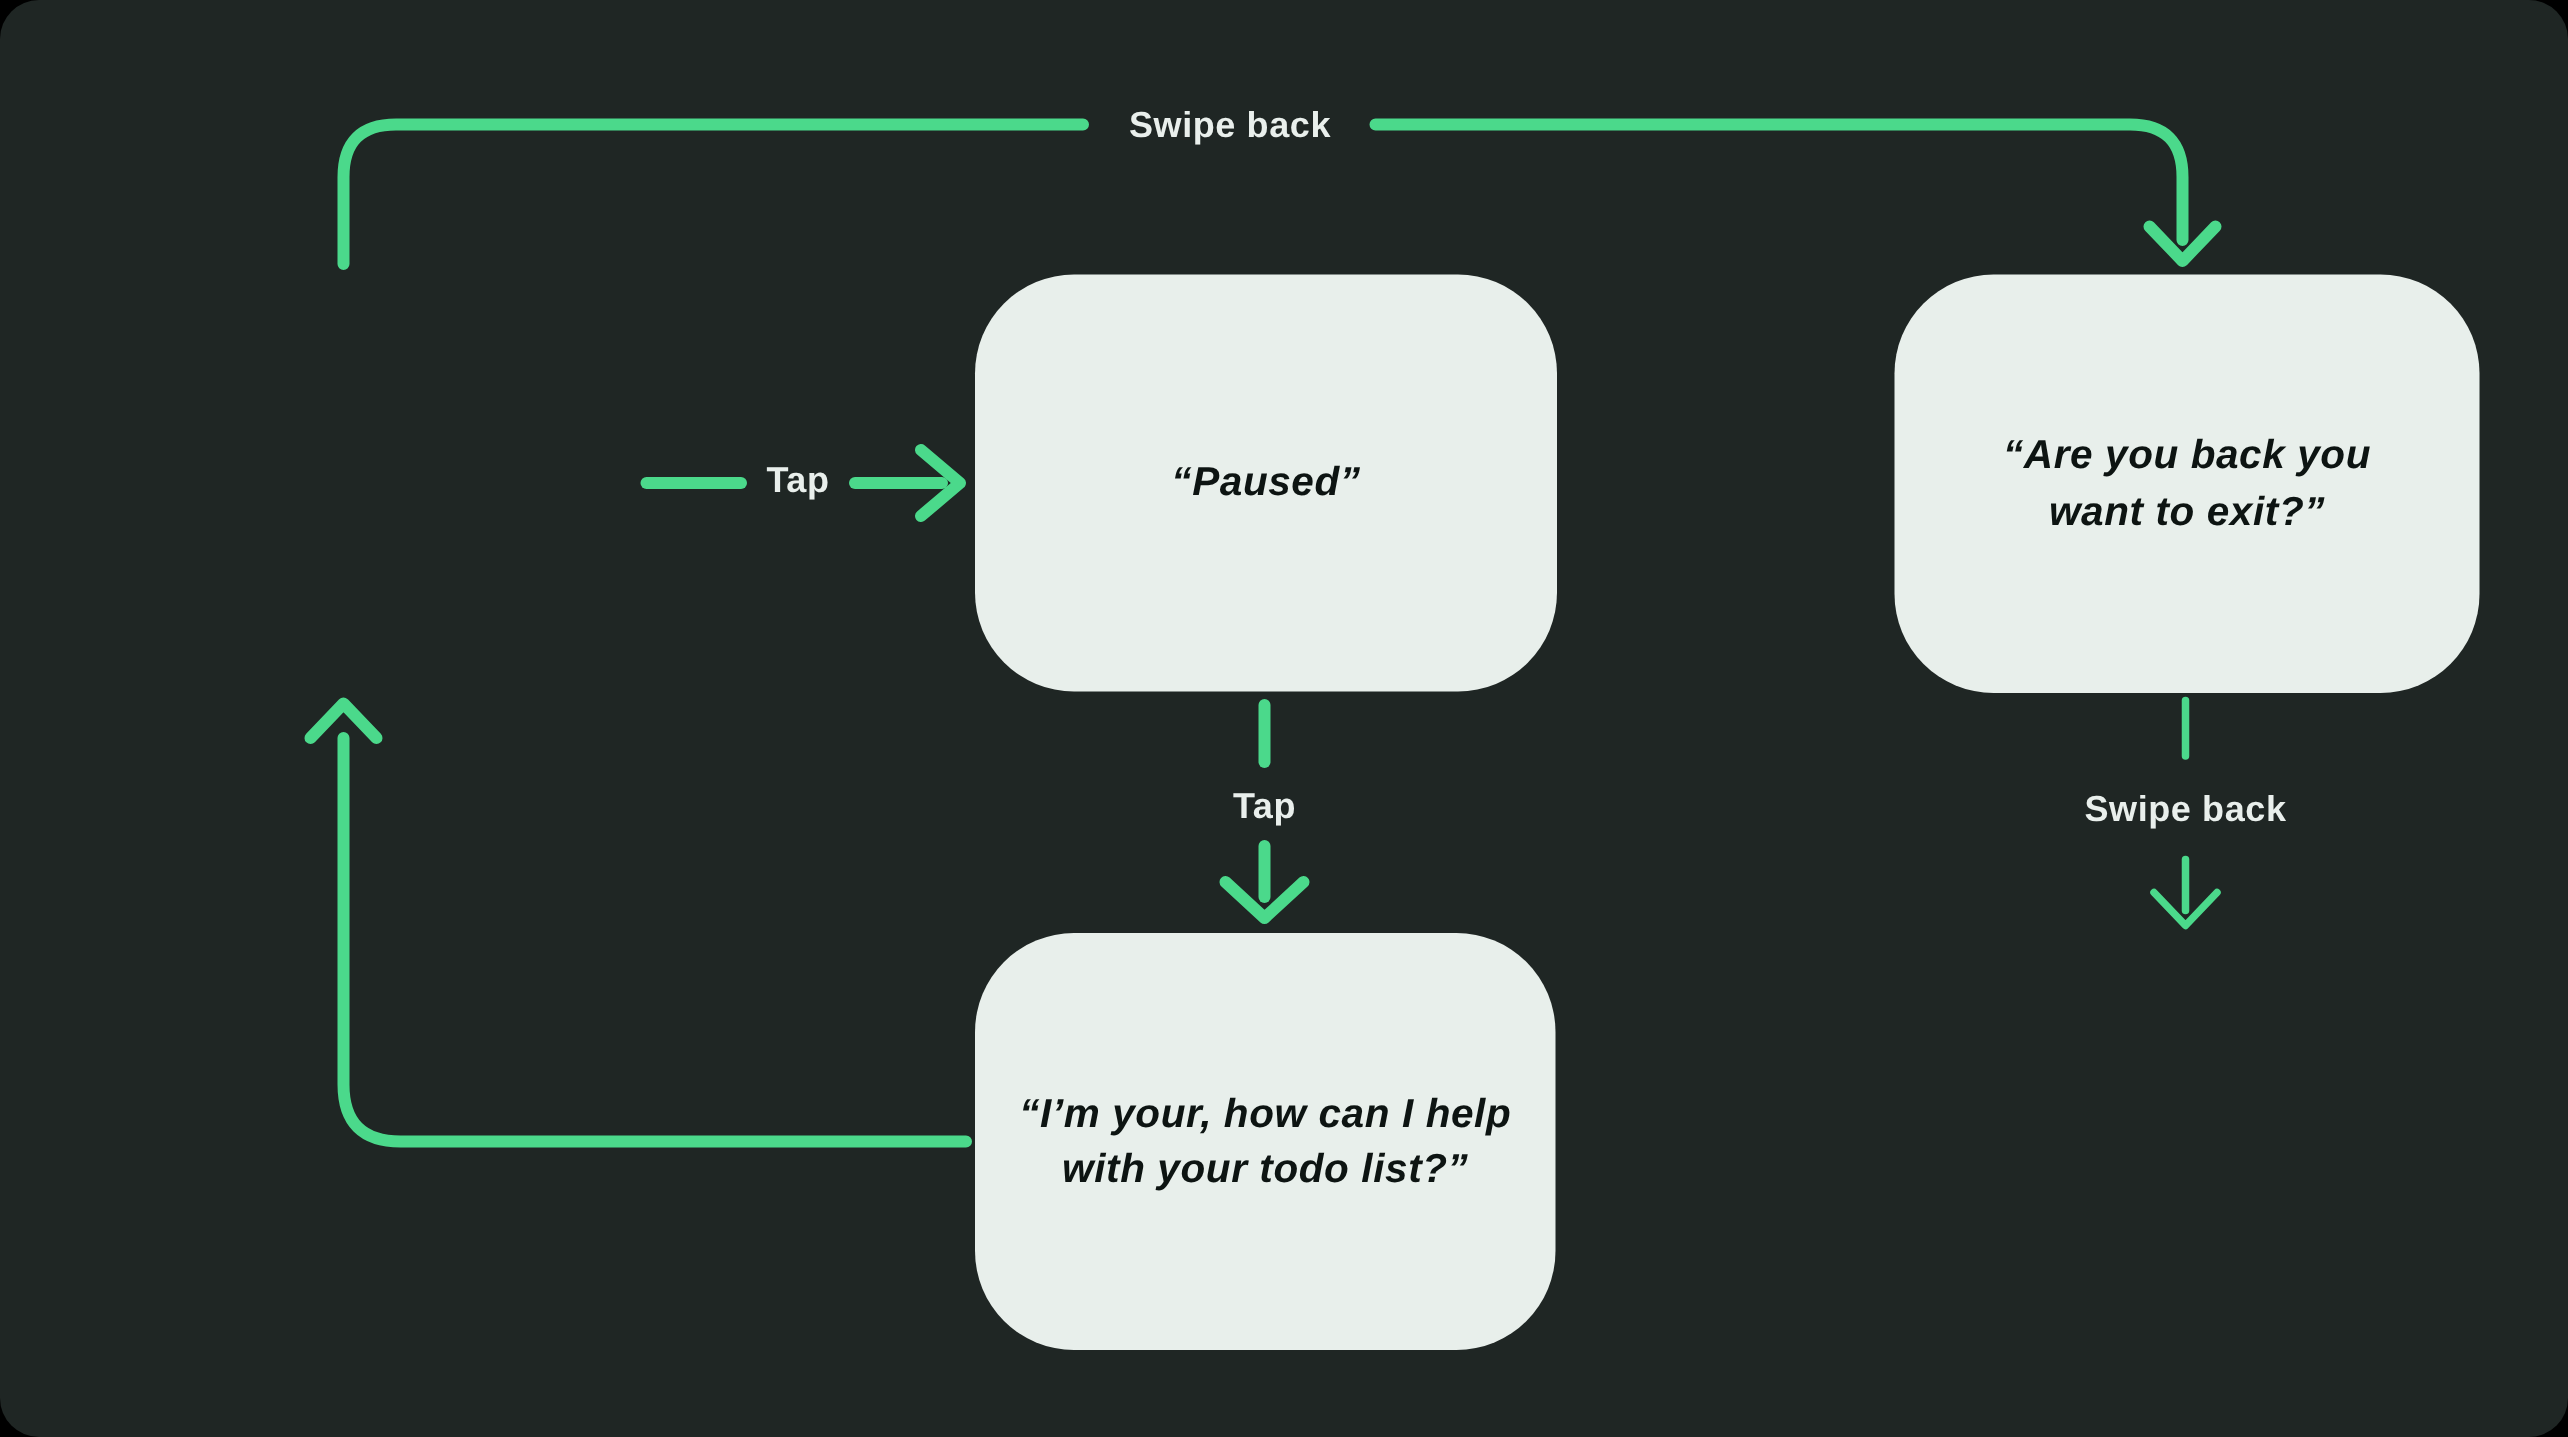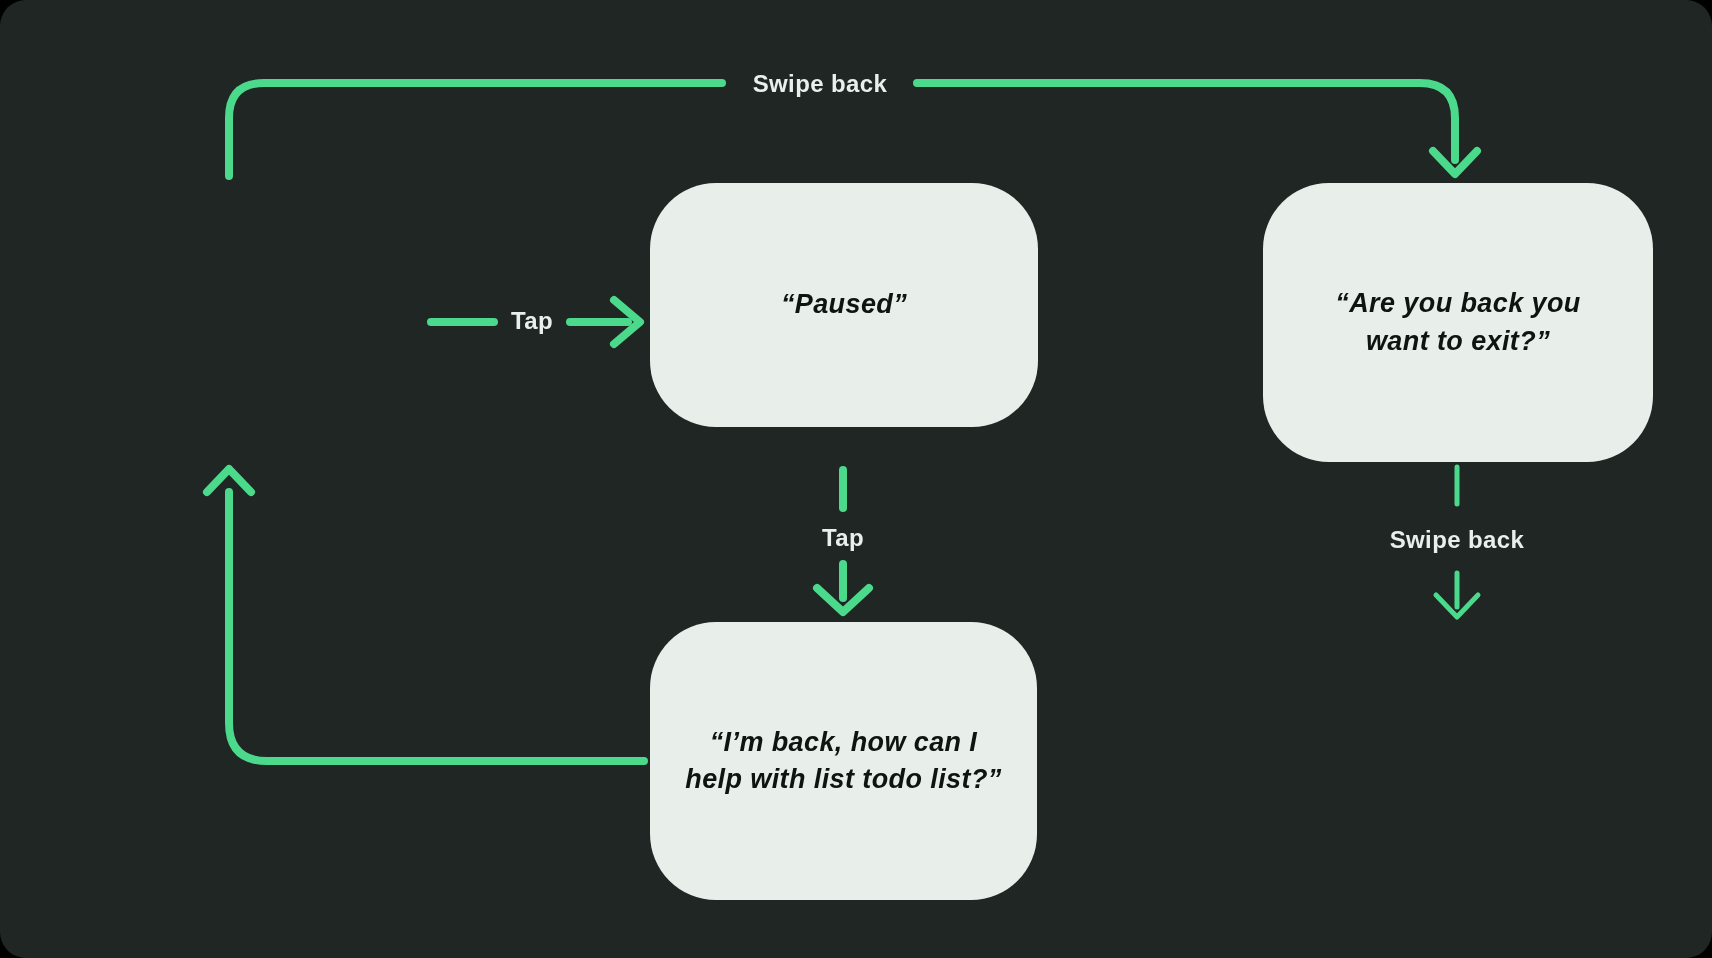--- a/index.html
+++ b/index.html
@@ -31,21 +31,21 @@
     text-align:center;
     color:var(--node-text);
     font-weight:bold;
     font-style:italic;
     font-size:27px;
     line-height:1.38;
     letter-spacing:0.4px;
   }
   .node-text{max-width:330px;}
   #node-listening{left:37px;top:182px;width:386px;height:280px;}
-  #node-paused{left:650px;top:183px;width:388px;height:244px;}
+  #node-paused{left:650px;top:183px;width:388px;height:278px;}
   #node-confirm-exit{left:1263px;top:183px;width:390px;height:279px;}
   #node-back{left:650px;top:622px;width:387px;height:278px;}
   #node-earcon{left:1263px;top:622px;width:389px;height:278px;font-style:normal;font-size:30px;}
   #node-confirm-exit .node-text{max-width:285px;}
   .edge-label{
     position:absolute;
     transform:translate(-50%,-50%);
     color:var(--label-text);
     font-weight:bold;
     font-size:24px;
@@ -97,21 +97,21 @@
 
   <div class="node" id="node-paused">
     <div class="node-text">“Paused”</div>
   </div>
 
   <div class="node" id="node-confirm-exit">
     <div class="node-text">“Are you back you want to exit?”</div>
   </div>
 
   <div class="node" id="node-back">
-    <div class="node-text">“I’m back, how can I help with list todo list?”</div>
+    <div class="node-text">“I’m your, how can I help with your todo list?”</div>
   </div>
 
 
   <div class="edge-label" id="label-swipe-back-top">Swipe back</div>
   <div class="edge-label" id="label-tap-horizontal">Tap</div>
   <div class="edge-label" id="label-tap-vertical">Tap</div>
   <div class="edge-label" id="label-swipe-back-right">Swipe back</div>
 
 </div>
 

